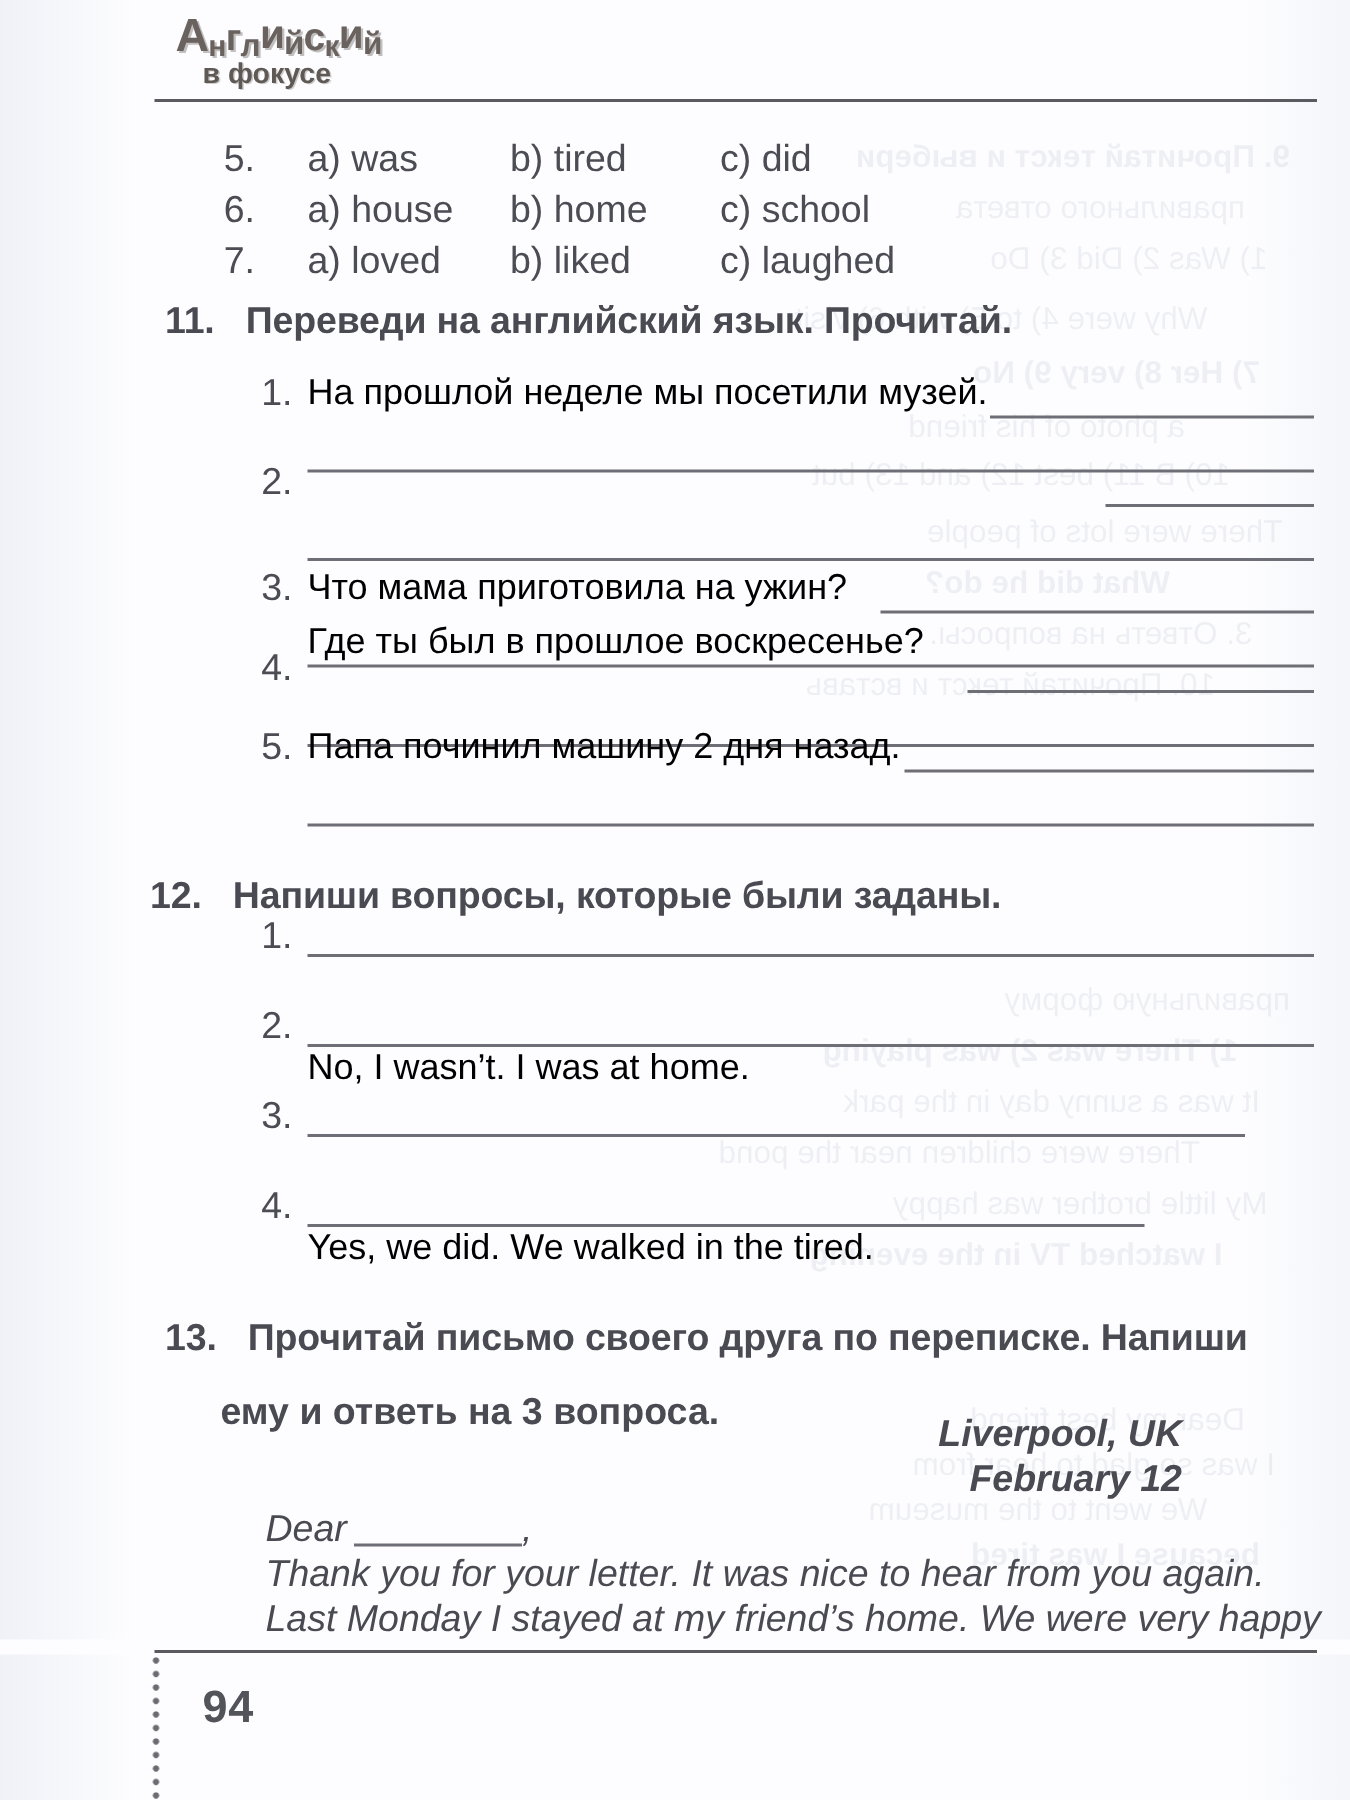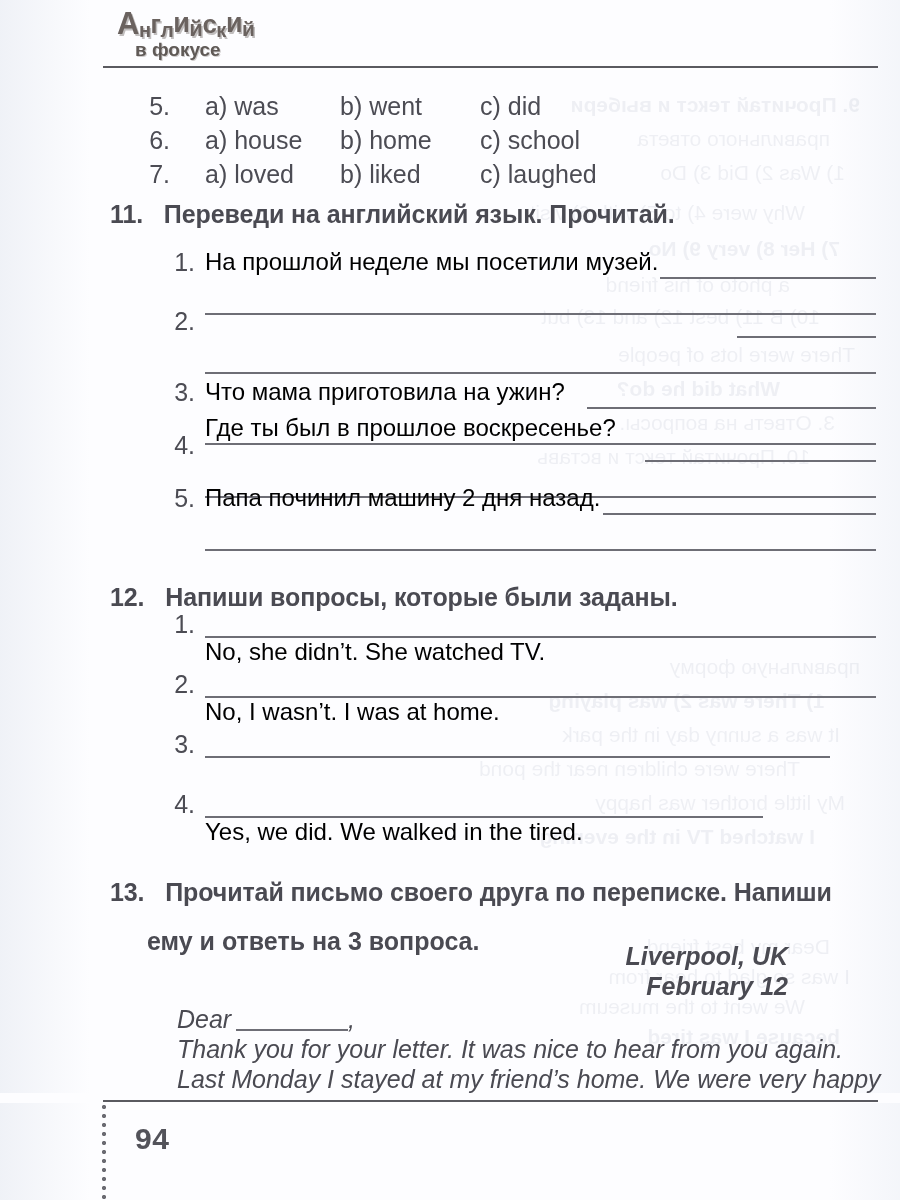--- a/index.html
+++ b/index.html
@@ -247,21 +247,21 @@
     <div class="logo-sub">в фокусе</div>
   </div>
 
   <div class="rule-top"></div>
 
   <div class="content">
 
     <div class="mcq-row abs" style="left:0; top:92px;">
       <span class="mcq-num" style="left:140px;">5.</span>
       <span class="mcq-a">a) was</span>
-      <span class="mcq-b">b) went</span>
+      <span class="mcq-b">b) tired</span>
       <span class="mcq-c">c) did</span>
     </div>
     <div class="mcq-row abs" style="left:0; top:126px;">
       <span class="mcq-num" style="left:140px;">6.</span>
       <span class="mcq-a">a) house</span>
       <span class="mcq-b">b) home</span>
       <span class="mcq-c">c) school</span>
     </div>
     <div class="mcq-row abs" style="left:0; top:160px;">
       <span class="mcq-num" style="left:140px;">7.</span>
@@ -293,29 +293,28 @@
     <div class="item-num" style="left:155px; top:431px;">4.</div>
     <div class="item-text" style="top:414px;">Где ты был в прошлое воскресенье?</div>
     <div class="blank" style="left:645px; top:460px; width:231px;"></div>
     <div class="blank" style="left:205px; top:496px; width:671px;"></div>
 
     <div class="item-num" style="left:155px; top:484px;">5.</div>
     <div class="item-text" style="top:484px;text-align:center;">Папа починил машину 2 дня назад.</div>
     <div class="blank" style="left:603px; top:513px; width:273px;"></div>
     <div class="blank" style="left:205px; top:549px; width:671px;"></div>
 
-    <div class="ex-head" style="left:110px; top:583px;">
+    <div class="ex-head" style="left:100px; top:583px;">
       <span class="hnum">12.</span>
       <span style="display:inline-block; width:7px;"></span>
       <span>Напиши вопросы, которые были заданы.</span>
     </div>
 
     <div class="item-num" style="left:155px; top:610px;">1.</div>
     <div class="blank" style="left:205px; top:636px; width:671px;"></div>
-    <div class="item-text" style="top:638px;">No, she didn’t. She watched TV.</div>
 
     <div class="item-num" style="left:155px; top:670px;">2.</div>
     <div class="blank" style="left:205px; top:696px; width:671px;"></div>
     <div class="item-text" style="top:698px;text-align:right;">No, I wasn’t. I was at home.</div>
 
     <div class="item-num" style="left:155px; top:730px;">3.</div>
     <div class="blank" style="left:205px; top:756px; width:625px;"></div>
 
     <div class="item-num" style="left:155px; top:790px;">4.</div>
     <div class="blank" style="left:205px; top:816px; width:558px;"></div>

